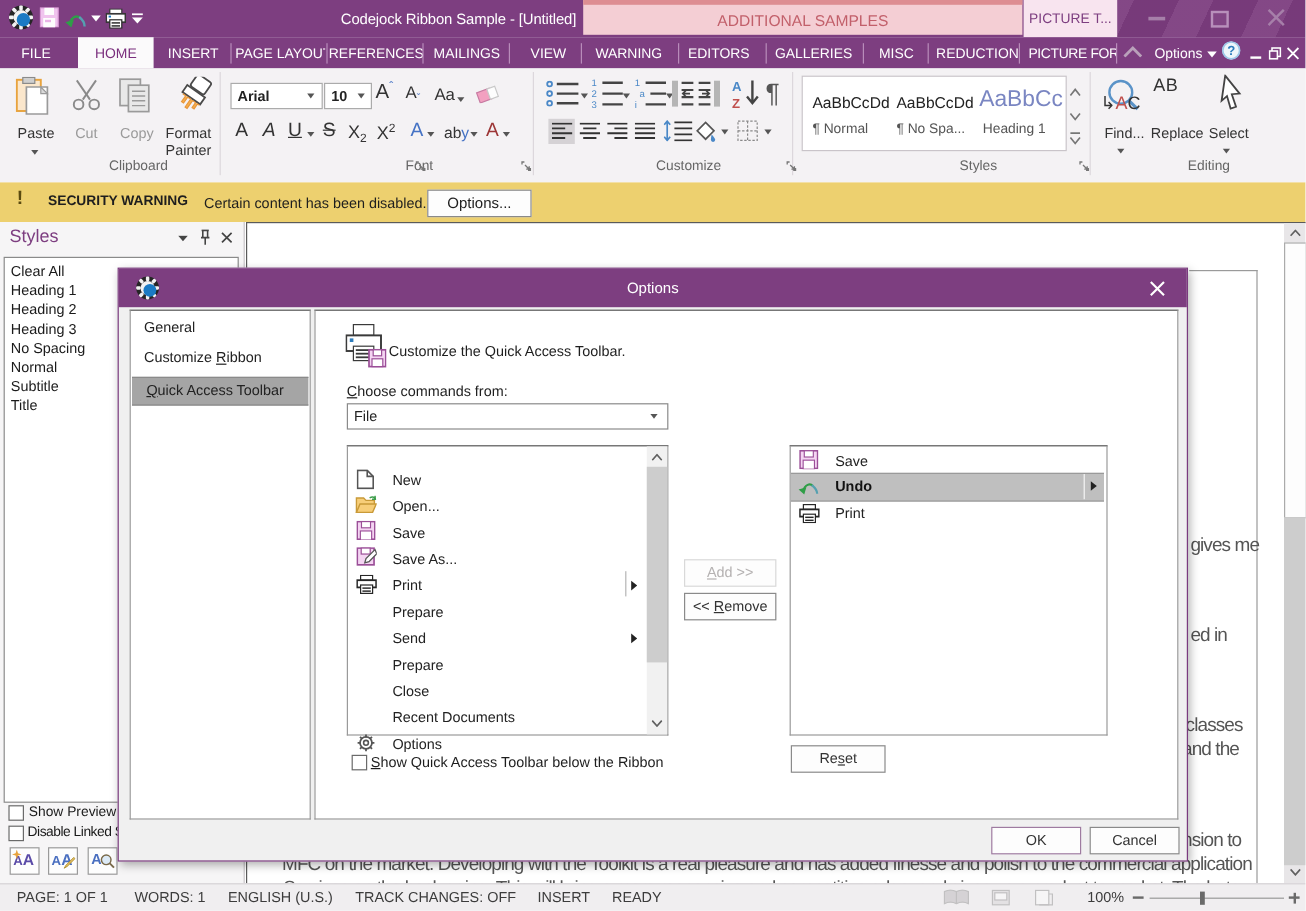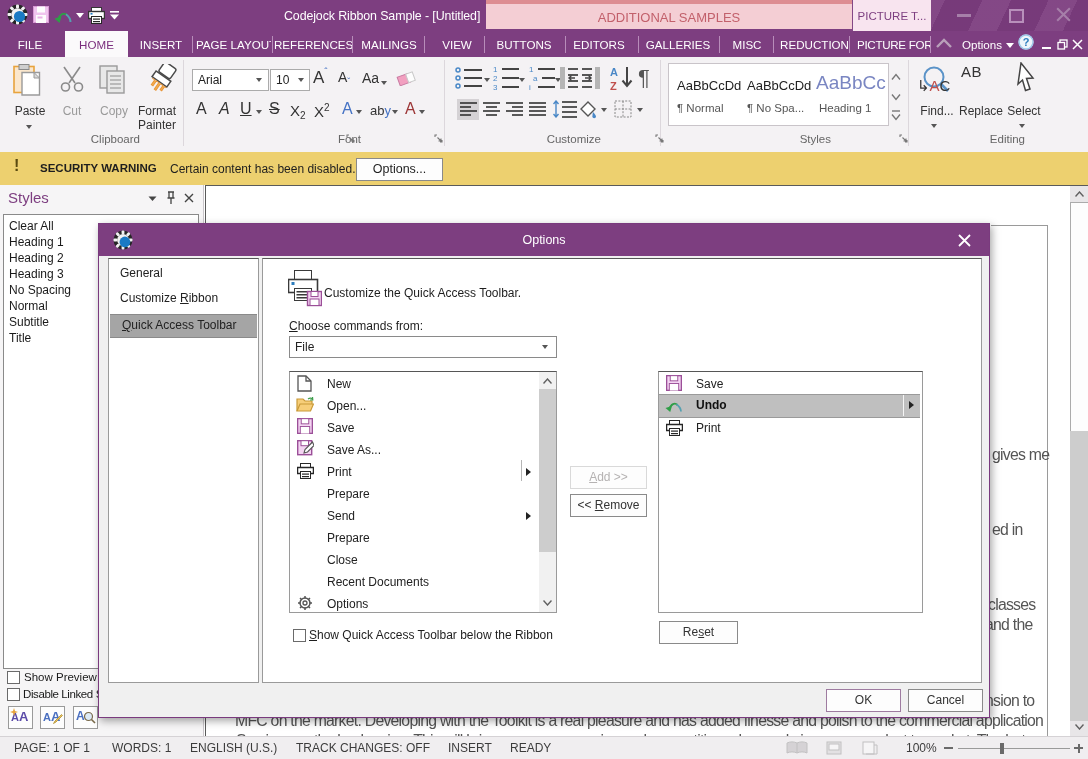--- a/index.html
+++ b/index.html
@@ -19,21 +19,21 @@
 .tabsep{top:5px;width:1px;height:17px;background:#b88cba;}
 #hometab{left:65px;top:31px;width:63px;height:26px;background:#fbfafb;}
 #hometab span{display:block;text-align:center;margin-top:7px;color:#7a2e7d;font-size:11.6px;}
 
 #ribbon{left:0;top:57px;width:1088px;height:95px;background:#f4f2f4;}
 .gsep{top:3px;width:1px;height:86px;background:#dcd7dc;}
 .glabel{top:76px;font-size:11.5px;color:#666;text-align:right;}
 .launch{width:9px;height:9px;}
 .btnlabel{font-size:12px;color:#333;text-align:center;}
 .graytext{color:#9a9a9a;}
-.combo{background:#fff;border:1px solid #ababab;}
+.combo{background:#fff;border:1px solid #ababab;font-weight:bold;}
 .cardown{width:0;height:0;border-left:3.5px solid transparent;border-right:3.5px solid transparent;border-top:4px solid #555;}
 
 #secbar{left:0;top:152px;width:1088px;height:33px;background:#edd06f;}
 #stylespanel{left:0;top:185px;width:203px;height:551px;background:#f6f5f6;border-right:1px solid #cac6ca;}
 #docarea{left:205px;top:185px;width:883px;height:551px;background:#fff;border-top:1px solid #5a5a5a;border-left:1px solid #5a5a5a;}
 .doctext{font-size:15.8px;color:#555;white-space:nowrap;letter-spacing:-0.75px;}
 
 #vscroll{left:1070px;top:186px;width:18px;height:550px;background:#e8e6e8;}
 
 #statusbar{left:0;top:736px;width:1088px;height:23px;background:#f0eef0;border-top:1px solid #d5d2d5;}
@@ -119,21 +119,21 @@
 <div class="abs" id="hometab">
     <span>HOME</span>
   </div>
 <div class="abs" id="tabs" style="left:0;top:31px;width:1088px;height:26px">
   <div class="abs tab" style="left:10px;width:40px;text-align:center">FILE</div>
   <div class="abs tab" style="left:138px;width:46px;text-align:center">INSERT</div>
   <div class="abs tab" style="left:196px;width:75px;text-align:center;overflow:hidden">PAGE LAYOUT</div>
   <div class="abs tab" style="left:274px;width:76px;text-align:center">REFERENCES</div>
   <div class="abs tab" style="left:358px;width:62px;text-align:center">MAILINGS</div>
   <div class="abs tab" style="left:438px;width:38px;text-align:center">VIEW</div>
-  <div class="abs tab" style="left:494px;width:60px;text-align:center">BUTTONS</div>
+  <div class="abs tab" style="left:494px;width:60px;text-align:center">WARNING</div>
   <div class="abs tab" style="left:572px;width:54px;text-align:center">EDITORS</div>
   <div class="abs tab" style="left:645px;width:66px;text-align:center">GALLERIES</div>
   <div class="abs tab" style="left:730px;width:34px;text-align:center">MISC</div>
   <div class="abs tab" style="left:779px;width:70px;text-align:right">REDUCTION</div>
   <div class="abs tab" style="left:857px;width:73px;text-align:left;overflow:hidden;letter-spacing:-0.3px">PICTURE FORMAT</div>
   <div class="abs tabsep" style="left:192px"></div>
   <div class="abs tabsep" style="left:272px"></div>
   <div class="abs tabsep" style="left:352px"></div>
   <div class="abs tabsep" style="left:424px"></div>
   <div class="abs tabsep" style="left:484px"></div>
@@ -530,21 +530,21 @@
       </g>
     </svg>
     <div class="abs dlabel" style="left:61px;top:27px">Customize the Quick Access Toolbar.</div>
     <div class="abs dlabel" style="left:26px;top:60px"><u>C</u>hoose commands from:</div>
     <div class="abs" style="left:26px;top:77px;width:266px;height:20px;background:#fff;border:1px solid #8a8a8a">
       <div class="abs" style="left:5px;top:3px;font-size:12px;color:#222">File</div>
       <div class="abs cardown" style="left:252px;top:8px"></div>
     </div>
 
     <div class="abs whitebox" style="left:26px;top:112px;width:266px;height:240px">
-      <div class="abs" style="left:0;top:0;width:248px;height:240px;overflow:hidden" id="leftlist">
+      <div class="abs" style="left:0;top:16px;width:248px;height:240px;overflow:hidden" id="leftlist">
         <svg class="abs" style="left:7px;top:3px" width="15" height="17" viewBox="0 0 15 17">
           <path d="M1 1 H9 L14 6 V16 H1 Z" fill="#fff" stroke="#555" stroke-width="1.3"></path>
             <path d="M9 1 L9 6 L14 6" fill="none" stroke="#555" stroke-width="1.3"></path>
         </svg>
         <div class="abs listrow" style="left:37px;top:5px">New</div>
         <svg class="abs" style="left:6px;top:25px" width="18" height="16" viewBox="0 0 18 16">
           <path d="M1 14 V2 H7 L9 4 H16 V7" fill="#f7ce79" stroke="#c99a38" stroke-width="1.2"></path>
           <path d="M1 14 L4 7 H17.5 L14.5 14 Z" fill="#f7ce79" stroke="#c99a38" stroke-width="1.2"></path>
           <path d="M12 2 C14 0.5 16 1 16.5 2.5 M16.5 0 L16.8 3 L14 3" fill="none" stroke="#3f9e4d" stroke-width="1.2"></path>
         </svg>

